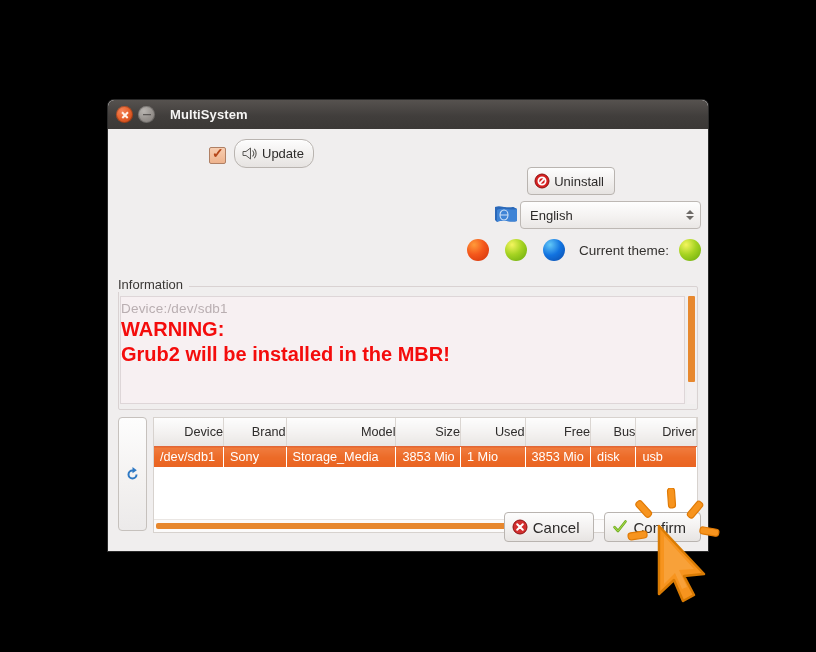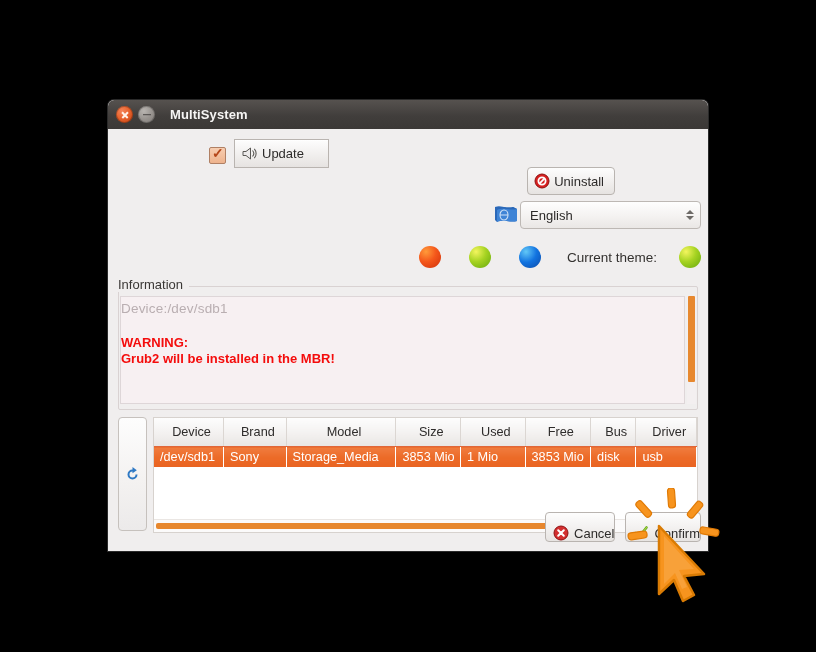--- a/index.html
+++ b/index.html
@@ -117,27 +117,27 @@
     color: #b5471a;
     font-size: 14px;
     line-height: 13px;
     font-weight: bold;
   }
   #update-btn {
     position: absolute;
     left: 126px;
     top: 0px;
     height: 27px;
-    padding: 0 24px 0 6px;
+    padding: 0 9px 0 6px;
     display: flex;
     align-items: center;
     gap: 4px;
     background: linear-gradient(to bottom, #fdfdfd 0%, #f2f0ef 50%, #e6e3e1 100%);
     border: 1px solid #b9b4b0;
-    border-radius: 0;
+    border-radius: 12px;
     font-size: 13px;
     color: #2d2b2a;
     box-shadow: 0 1px 0 rgba(255,255,255,0.7) inset;
   }
   .spk-icon { width: 17px; height: 15px; display:block; }
 
   
   #uninstall-btn {
     position: absolute;
     right: 93px;
@@ -191,24 +191,24 @@
     border-left: 4px solid transparent;
     border-right: 4px solid transparent;
   }
   .spin i.up { border-bottom: 4px solid #6d6a67; }
   .spin i.dn { border-top: 4px solid #6d6a67; }
 
   
   #theme-row {
     position: absolute;
     right: 7px;
-    top: 117px;
-    display: flex;
-    align-items: center;
-    gap: 28px;
+    top: 110px;
+    display: flex;
+    align-items: center;
+    gap: 16px;
   }
   .ball {
     width: 22px; height: 22px;
     border-radius: 50%;
     display: block;
   }
   .ball-red   { background: radial-gradient(circle at 32% 26%, #ff9b3a 0%, #f4571b 45%, #d0300a 100%); }
   .ball-green { background: radial-gradient(circle at 32% 26%, #f4f55f 0%, #a6d322 45%, #65a80c 100%); }
   .ball-blue  { background: radial-gradient(circle at 32% 26%, #62c8f7 0%, #1273e0 48%, #0b4aa8 100%); }
   #theme-label {
@@ -269,22 +269,22 @@
     letter-spacing: 0.2px;
   }
   #info-msg {
     margin-top: 19px;
     font-size: 15px;
     font-weight: bold;
     color: #b9aeb1;
     line-height: 1.36;
   }
   #info-warning {
-    margin-top: 19px;
-    font-size: 13px;
+    margin-top: 1px;
+    font-size: 20px;
     font-weight: bold;
     color: #f40c0c;
     line-height: 1.25;
   }
   #info-warning .wline2 { display:block; }
 
   #info-scroll-track {
     position: absolute;
     right: 1px;
     top: 9px;
@@ -337,21 +337,21 @@
     border-collapse: collapse;
     font-size: 12.7px;
     table-layout: fixed;
   }
   table.devtable th {
     background: linear-gradient(to bottom, #fdfdfd 0%, #f3f1f0 55%, #e9e6e4 100%);
     border-right: 1px solid #dbd6d2;
     border-bottom: 1px solid #e0663a;
     color: #2e2c2b;
     font-weight: normal;
-    text-align: center;
+    text-align: right;
     padding: 4px 0 4px 6px;
     height: 20px;
     white-space: nowrap;
     overflow: hidden;
   }
   table.devtable td {
     padding: 3px 0 3px 6px;
     white-space: nowrap;
     overflow: hidden;
     color: #ffffff;
@@ -382,28 +382,28 @@
   
   #btn-row {
     position: absolute;
     right: 7px;
     bottom: 8px;
     display: flex;
     gap: 10px;
   }
   .dlg-btn {
     height: 28px;
-    padding: 0 0 0 7px;
-    display: flex;
-    align-items: flex-end;
+    padding: 0 14px 0 7px;
+    display: flex;
+    align-items: center;
     gap: 5px;
     background: linear-gradient(to bottom, #fdfdfd 0%, #f3f1f0 52%, #e7e4e2 100%);
     border: 1px solid #b9b4b0;
     border-radius: 4px;
-    font-size: 13px;
+    font-size: 15px;
     color: #2d2b2a;
   }
   .x-icon, .chk-icon { width: 16px; height: 16px; display:block; }
 
   
   #cursor-overlay {
     position: absolute;
     left: 626px;
     top: 488px;
     width: 100px;

